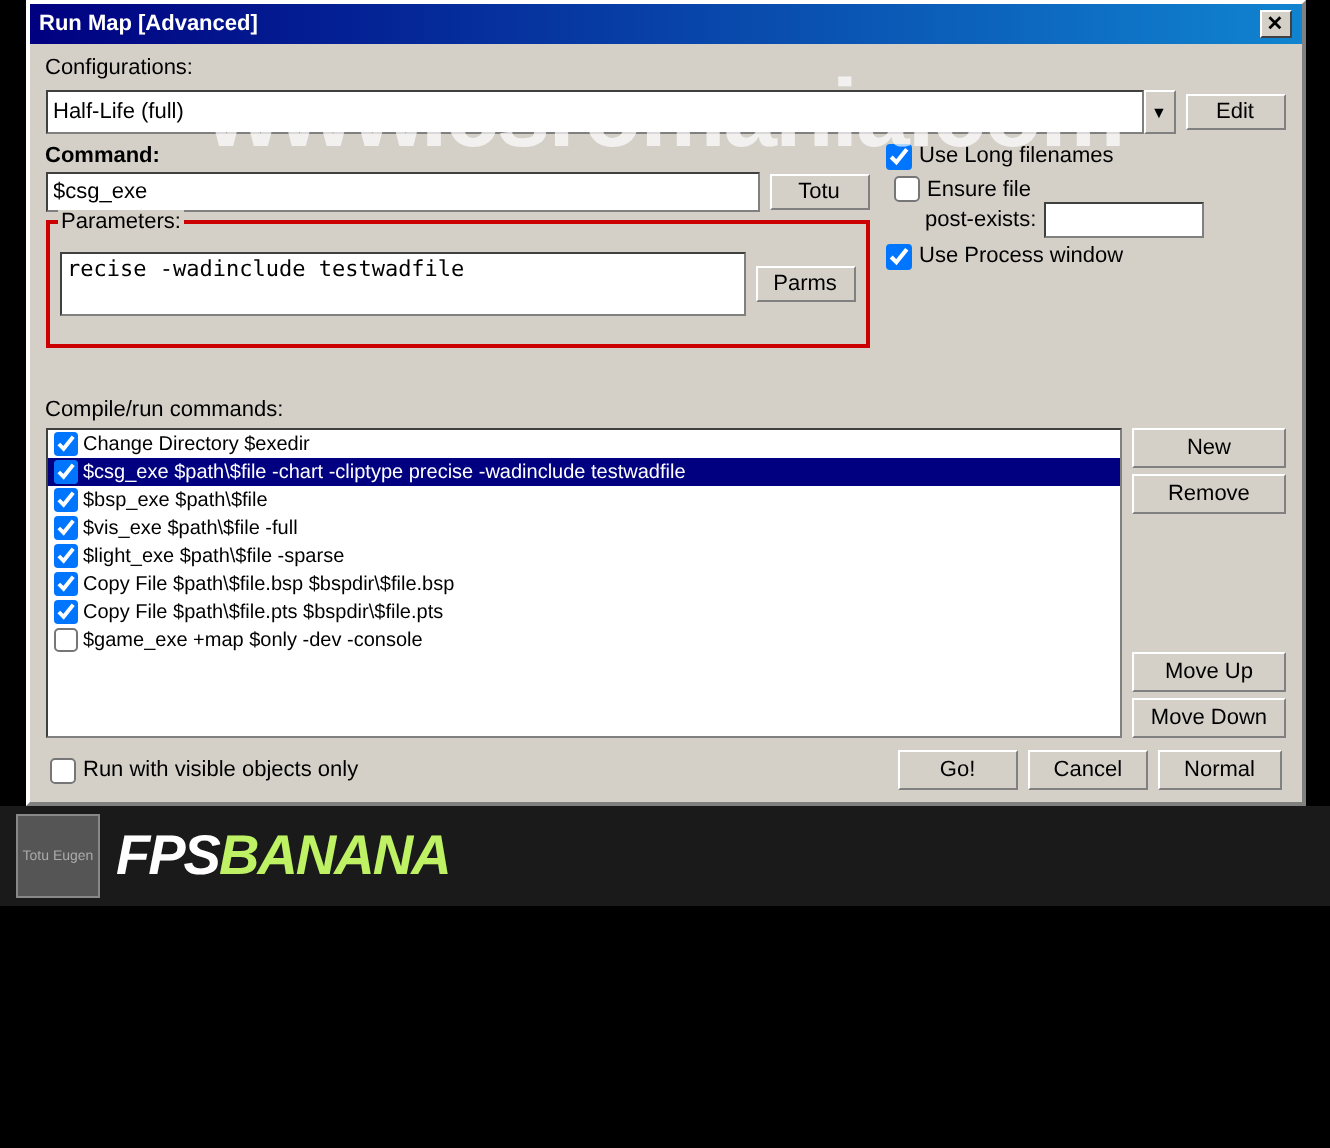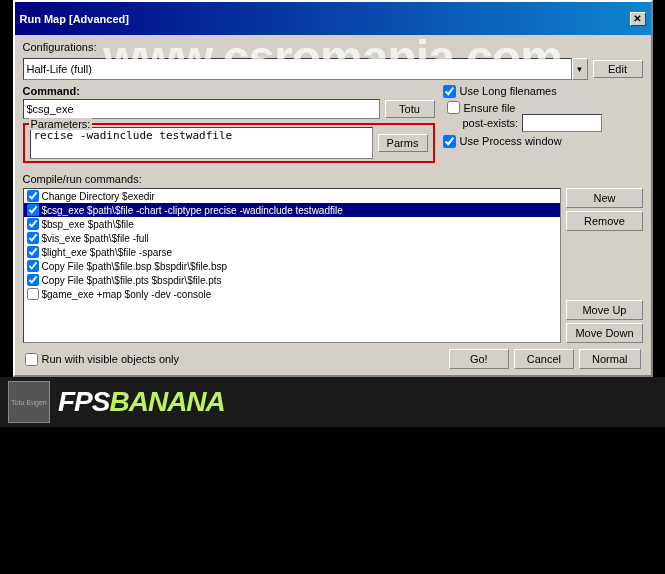--- a/index.html
+++ b/index.html
@@ -22,21 +22,21 @@
       position: relative;
     }
 
     .title-bar {
       background: linear-gradient(to right, #000080, #1084d0);
       color: #fff;
       padding: 3px 5px;
       display: flex;
       align-items: center;
       justify-content: space-between;
-      height: 33px;
+      height: 20px;
     }
 
     .title-bar-text {
       font-size: 11px;
       font-weight: bold;
     }
 
     .title-bar-close {
       width: 16px;
       height: 14px;
@@ -123,23 +123,23 @@
       background: #fff;
       border: 1px solid #808080;
       border-top-color: #404040;
       border-left-color: #404040;
       padding: 1px 3px;
       font-size: 11px;
     }
 
     .params-group {
       border: 2px solid #cc0000;
-      padding: 2px 5px;
+      padding: 14px 5px;
       position: relative;
-      margin-bottom: 5px;
+      margin-bottom: 20px;
     }
 
     .params-legend {
       position: absolute;
       top: -7px;
       left: 4px;
       background: #d4d0c8;
       padding: 0 2px;
       font-size: 11px;
     }

